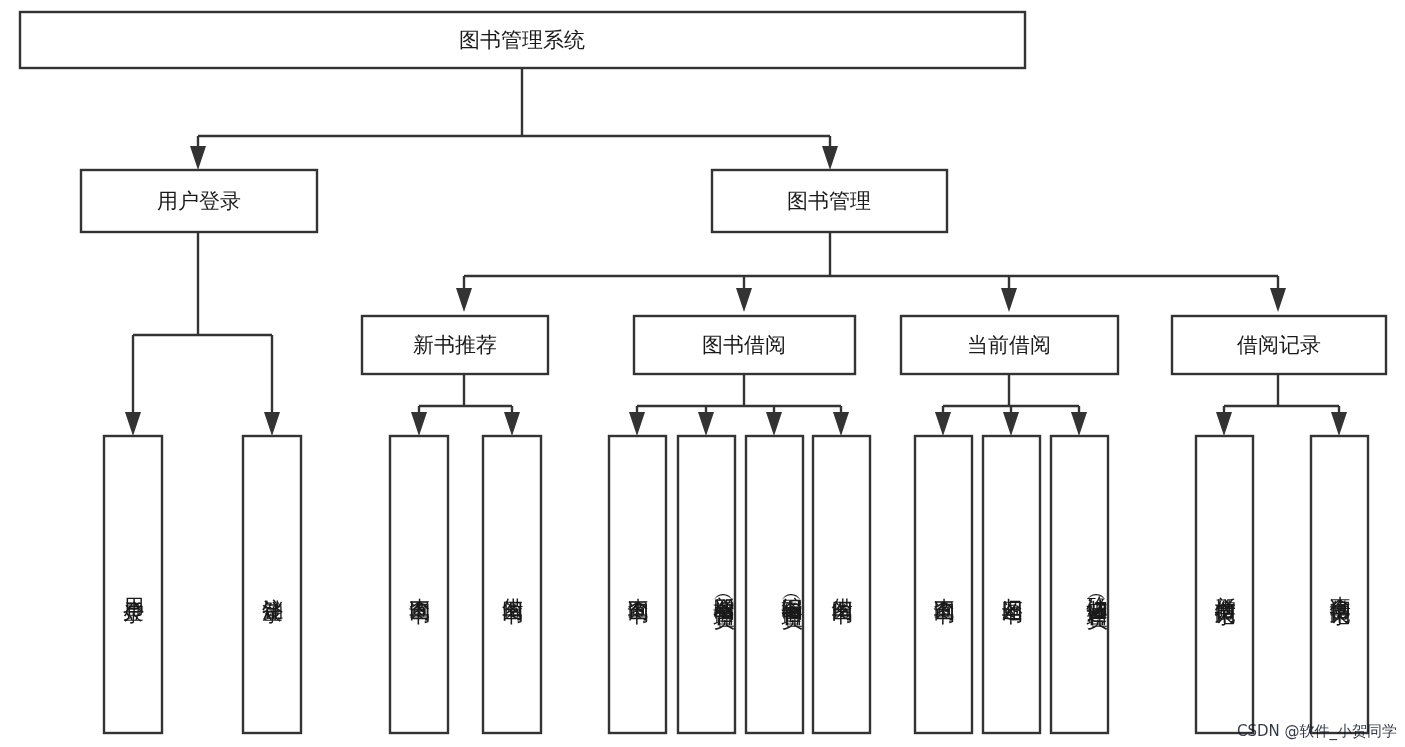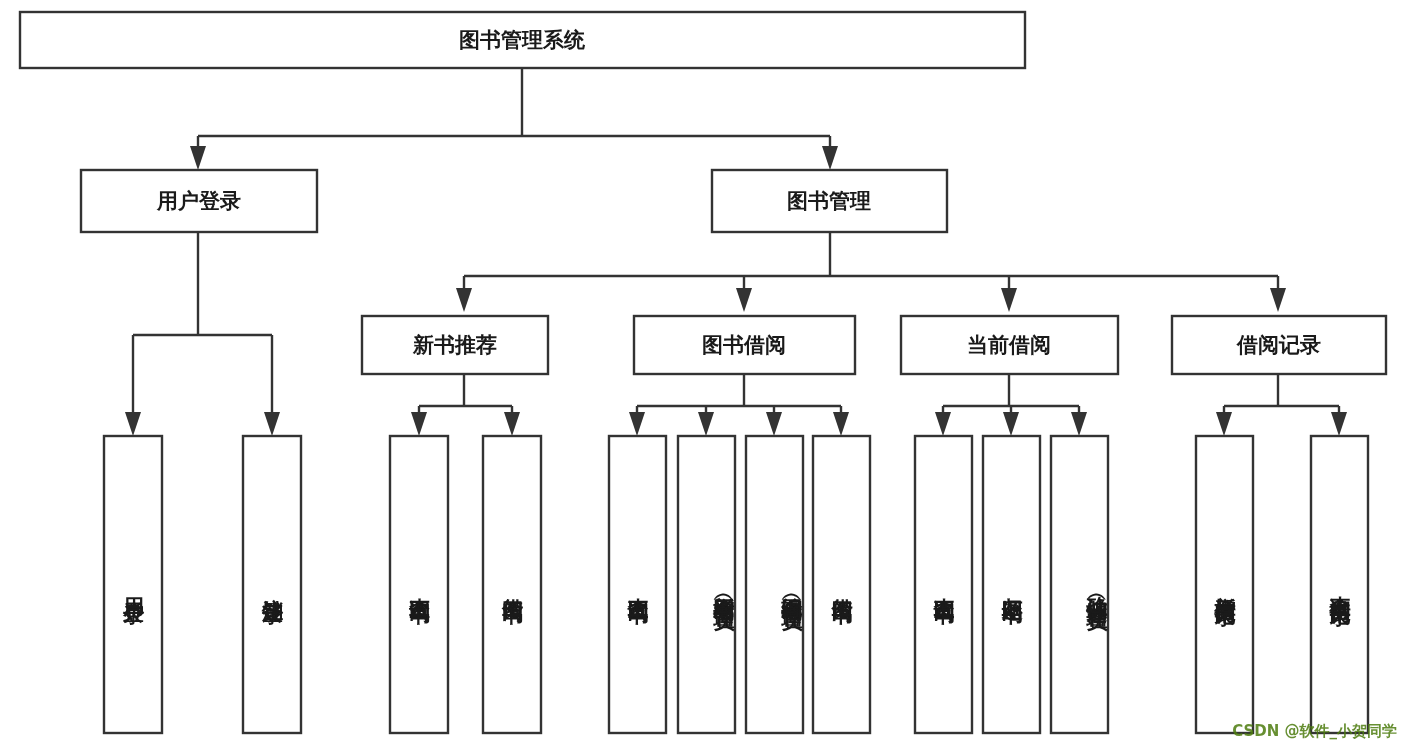--- a/index.html
+++ b/index.html
@@ -11,21 +11,20 @@
     width: 1405px;
     height: 747px;
     font-family: "DejaVu Sans", "Liberation Sans", sans-serif;
     overflow: hidden;
   }
   #diagram-root {
     position: relative;
     width: 1405px;
     height: 747px;
     background: #ffffff;
-    font-weight: bold;
   }
   svg#tree-svg {
     position: absolute;
     left: 0;
     top: 0;
     width: 1405px;
     height: 747px;
     display: block;
   }
   .node-rect {
@@ -64,21 +63,21 @@
     justify-content: center;
     white-space: nowrap;
     pointer-events: none;
   }
   #watermark {
     position: absolute;
     right: 8px;
     bottom: 6px;
     font-family: "DejaVu Sans", "Liberation Sans", sans-serif;
     font-size: 15px;
-    color: #4d7c0f;
+    color: #0f172a;
     opacity: 0.85;
     white-space: nowrap;
   }
 </style>
 </head>
 <body>
 
 <div id="diagram-root">
 
   <svg id="tree-svg" viewBox="0 0 1405 747">

